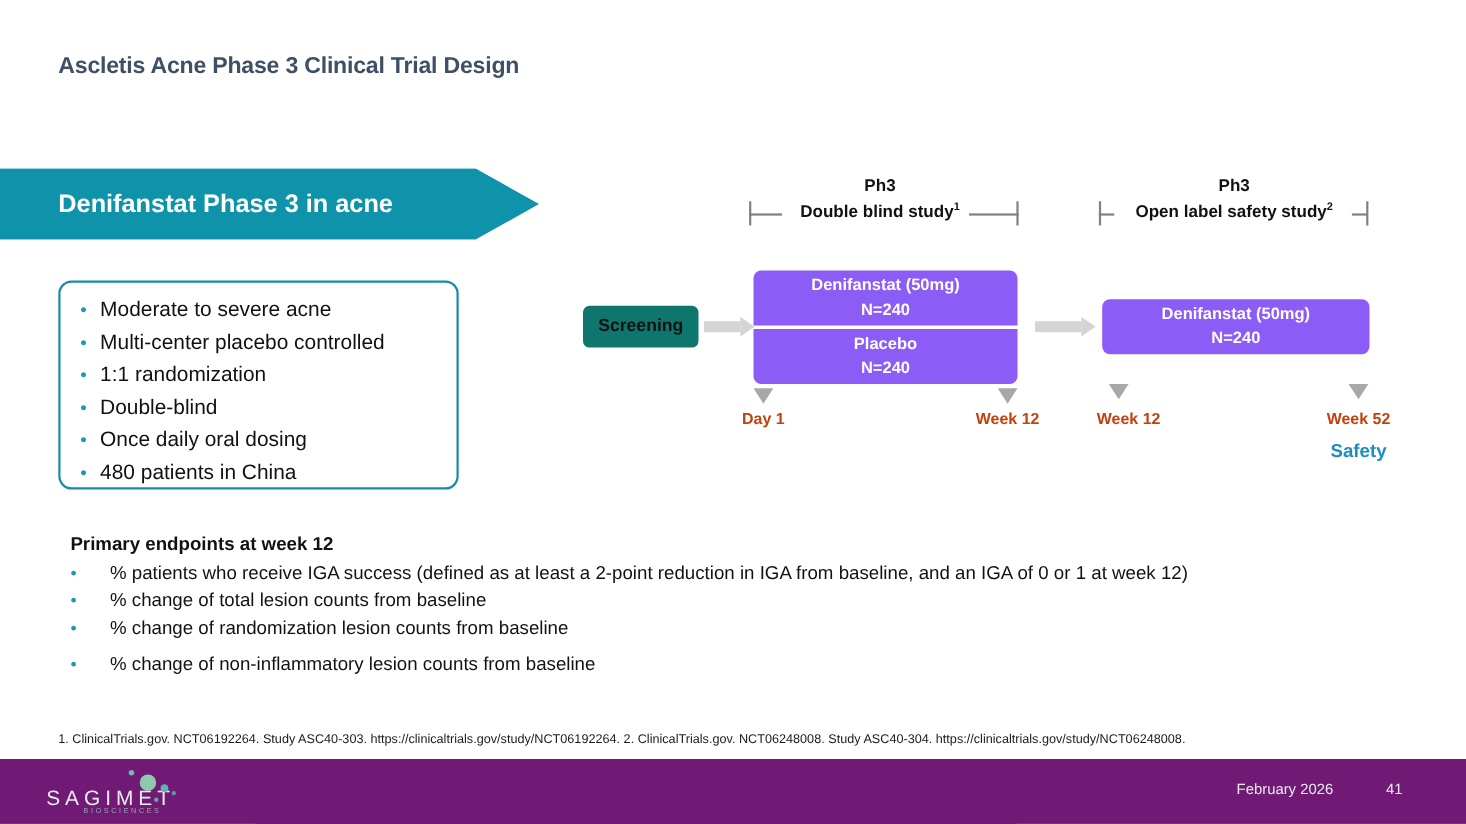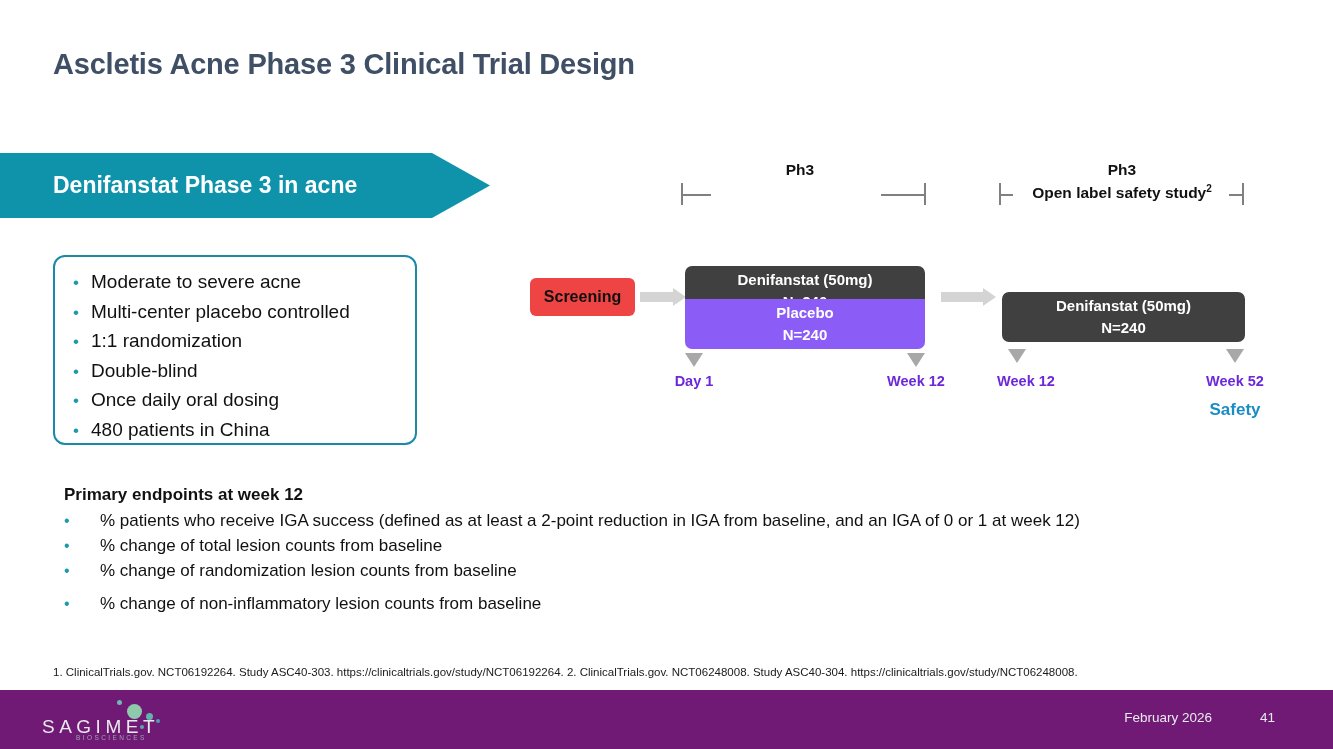--- a/index.html
+++ b/index.html
@@ -14,21 +14,21 @@
     overflow: hidden;
     font-family: "Liberation Sans", sans-serif;
     color: #1a1a1a;
   }
 
   
   .slide-title {
     position: absolute;
     left: 53px;
     top: 48px;
-    font-size: 29px;
+    font-size: 21px;
     font-weight: bold;
     color: #3f4f66;
     letter-spacing: -0.2px;
     white-space: nowrap;
   }
 
   
   .banner {
     position: absolute;
     left: 0px;
@@ -118,26 +118,26 @@
     box-sizing: border-box;
     display: flex;
     flex-direction: column;
     align-items: center;
     justify-content: center;
     color: #ffffff;
     font-size: 15px;
     font-weight: bold;
     line-height: 1.5;
   }
-  .arm-teal { background: #404040; margin-top: 20px; }
+  .arm-teal { background: #8b5cf6; }
   .arm-slate { background: #8b5cf6; }
 
   .screening-box {
     position: absolute;
-    background: #ef4444;
+    background: #0f766e;
     border-radius: 6px;
     display: flex;
     align-items: center;
     justify-content: center;
     font-size: 16px;
     font-weight: bold;
     color: #111111;
   }
 
   .flow-arrow {
@@ -163,21 +163,21 @@
     position: absolute;
     width: 0; height: 0;
     border-left: 9px solid transparent;
     border-right: 9px solid transparent;
     border-top: 14px solid #a8a8a8;
   }
   .tick-label {
     position: absolute;
     font-size: 14.5px;
     font-weight: bold;
-    color: #6d28d9;
+    color: #c2410c;
     white-space: nowrap;
     text-align: center;
   }
   .tick-note {
     position: absolute;
     font-size: 17px;
     font-weight: bold;
     color: #1b8cc4;
     white-space: nowrap;
     text-align: center;
@@ -307,20 +307,21 @@
   <div class="bullet-row">
     <span class="bullet-dot">•</span>
     <span class="bullet-text">480 patients in China</span>
   </div>
 </div>
 
 <div class="diagram">
 
   <div class="ph-head" style="left:678px; top:161px; width:244px;">
     <span class="ph-line1">Ph3</span>
+    <span class="ph-line2"><span>Double blind study</span><sup>1</sup></span>
   </div>
   <div class="bracket" style="left:681px; top:183px; width:245px;">
     <span class="cap" style="left:0px;"></span>
     <span class="bar" style="left:0px; width:30px;"></span>
     <span class="bar" style="left:200px; width:45px;"></span>
     <span class="cap" style="left:243px;"></span>
   </div>
 
   <div class="ph-head" style="left:996px; top:161px; width:252px;">
     <span class="ph-line1">Ph3</span>

